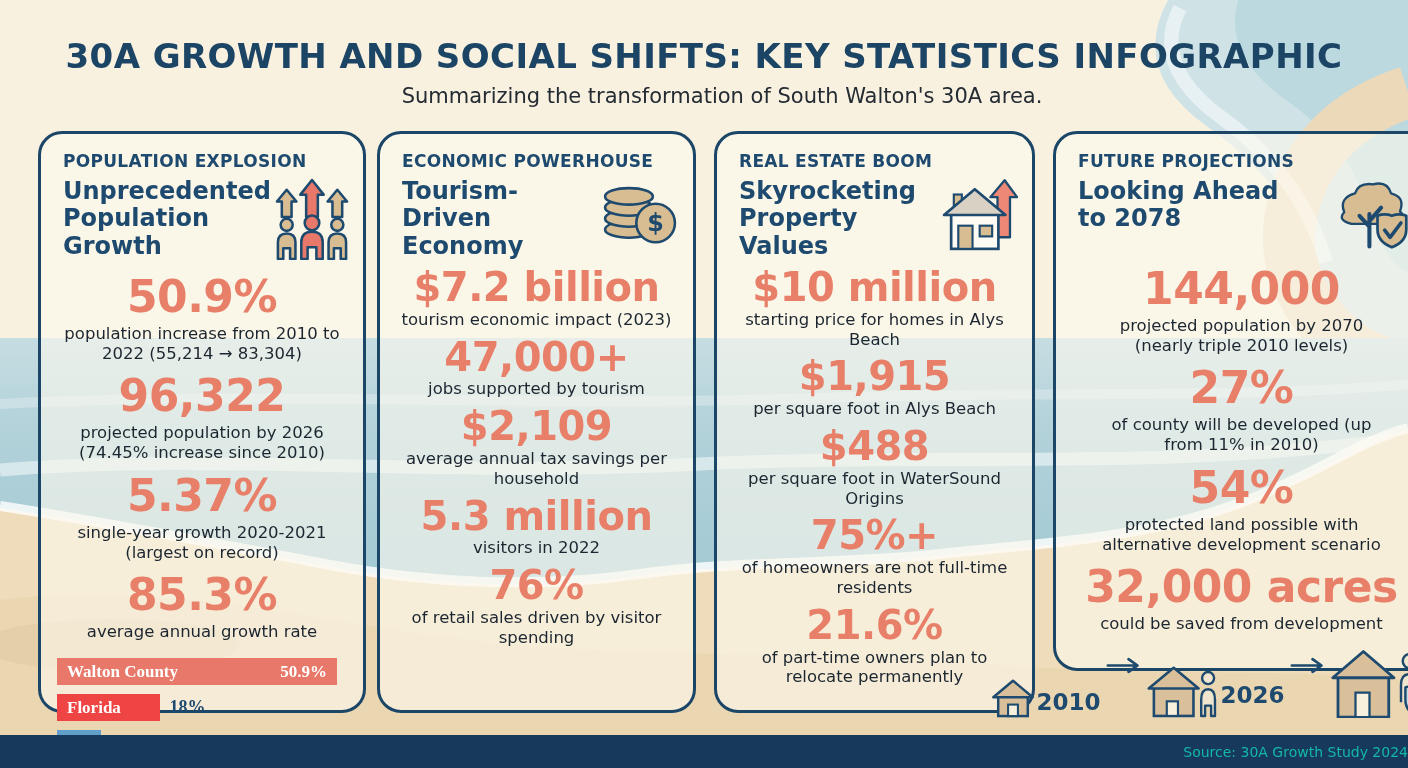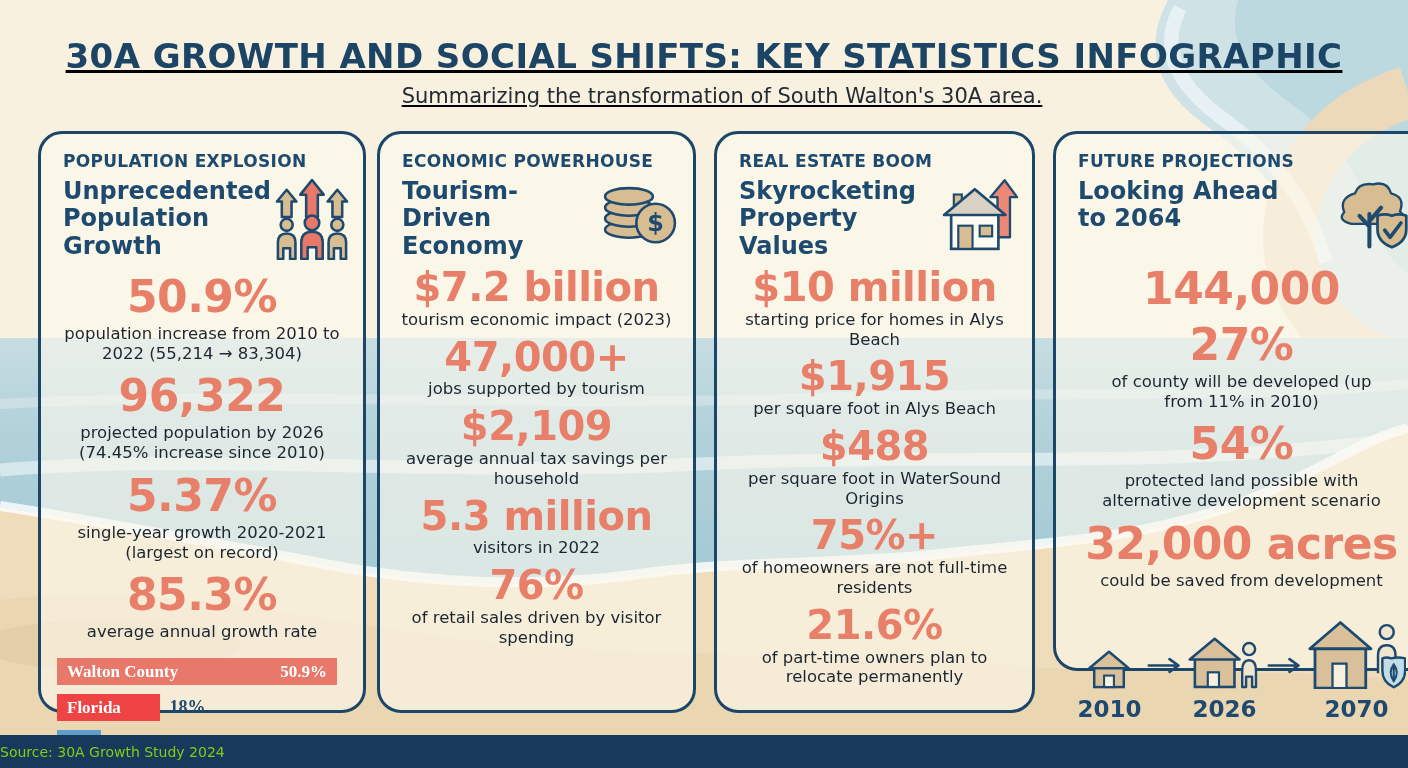--- a/index.html
+++ b/index.html
@@ -1,21 +1,21 @@
 <!DOCTYPE html>
 <html><head>
 <meta charset="utf-8">
 <style>
   html,body{margin:0;padding:0;}
   body{width:1408px;height:768px;overflow:hidden;font-family:"DejaVu Sans","Liberation Sans",sans-serif;}
   #canvas{position:relative;width:1408px;height:768px;background:#f8f1e0;overflow:hidden;}
   #bg{position:absolute;left:0;top:0;z-index:0;}
 
   
-  header{position:absolute;left:0;top:0;width:100%;z-index:2;text-align:center;text-decoration:underline;}
+  header{position:absolute;left:0;top:0;width:100%;z-index:2;text-align:center;}
   .page-title{margin:36px 0 0 0;font-size:34px;font-weight:800;letter-spacing:.4px;color:#1b4465;}
   .page-subtitle{margin:8px 0 0 0;font-size:21px;font-weight:500;color:#242b33;padding-left:36px;}
 
   
   #cards{position:absolute;left:0;top:0;width:100%;height:100%;z-index:2;padding-left:12px;}
   .card{position:absolute;top:131px;height:582px;box-sizing:border-box;
         background:rgba(252,248,238,.62);border:3px solid #1c4668;border-radius:24px;
         padding:15px 12px 10px 12px;}
   .card-0{left:38px;width:328px;}
   .card-1{left:377px;width:319px;}
@@ -36,27 +36,27 @@
   
   .bars{margin:16px 4px 0 4px;}
   .bar-row{display:flex;align-items:center;height:27px;margin-top:9px;font-family:Liberation Serif, serif;}
   .bar-fill{height:100%;display:flex;align-items:center;justify-content:space-between;
             padding:0 10px;box-sizing:border-box;color:#fff;font-weight:700;font-size:17px;white-space:nowrap;overflow:hidden;}
   .bar-outside{color:#1d4a6e;font-weight:700;font-size:18px;margin-left:10px;white-space:nowrap;}
 
   
   .timeline{position:absolute;left:4px;right:4px;bottom:-54px;display:flex;align-items:flex-end;
             justify-content:center;gap:5px;z-index:3;}
-  .t-item{display:flex;flex-direction:column;align-items:center;}
+  .t-item{display:flex;flex-direction:row;align-items:center;}
   .t-year{font-size:23px;font-weight:700;color:#1d4a6e;margin-top:3px;}
   .t-arrow{margin-bottom:44px;}
 
   
   footer{position:absolute;left:0;bottom:0;width:100%;height:33px;background:#16395c;z-index:4;
-         display:flex;align-items:center;justify-content:flex-start;color:#84cc16;font-size:14px;}
+         display:flex;align-items:center;justify-content:flex-end;color:#14b8a6;font-size:14px;}
 </style>
 </head>
 <body>
 
 <div id="canvas">
 
   <svg id="bg" width="1408" height="768" viewBox="0 0 1408 768" aria-hidden="true">
     <rect width="1408" height="768" fill="#f8f1e0"></rect>
     <path d="M1168,0 Q1130,70 1205,125 Q1292,185 1318,275 Q1338,350 1408,365 L1408,0 Z" fill="#cfe3e7"></path>
     <path d="M1238,0 Q1222,55 1286,100 Q1352,146 1370,215 Q1385,262 1408,272 L1408,0 Z" fill="#bcd9df"></path>
@@ -231,31 +231,32 @@
     <div class="stat">
       <div class="value">21.6%</div>
       <div class="desc">of part-time owners plan to relocate permanently</div>
     </div>
   </div>
     </section>
 
     <section class="card card-3">
       <div class="kicker">FUTURE PROJECTIONS</div>
       <div class="title-row">
-        <h2 class="title">Looking Ahead to 2064</h2>
+        <h2 class="title">Looking Ahead to 2078</h2>
         <span class="card-icon"><svg width="80" height="72" viewBox="0 0 88 80">
       <path d="M12,38 Q6,22 24,17 Q28,5 44,7 Q60,3 64,17 Q80,21 74,37 Q84,47 68,51 L20,51 Q4,47 12,38 Z" fill="#d8bd92" stroke="#1d4a6e" stroke-width="2.6" stroke-linejoin="round"></path>
       <path d="M40,76 L40,40 M40,54 L29,42 M40,48 L53,33" fill="none" stroke="#1d4a6e" stroke-width="4.5" stroke-linecap="round"></path>
       <path d="M65,42 Q73,39 81,42 L81,57 Q81,71 65,77 Q49,71 49,57 L49,42 Q57,39 65,42 Z" fill="#d8bd92" stroke="#1d4a6e" stroke-width="3" stroke-linejoin="round"></path>
       <polyline points="57,58 63,66 75,50" fill="none" stroke="#1d4a6e" stroke-width="4" stroke-linecap="round" stroke-linejoin="round"></polyline>
     </svg></span>
       </div>
       <div class="stats">
     <div class="stat">
       <div class="value">144,000</div>
+      <div class="desc">projected population by 2070 (nearly triple 2010 levels)</div>
     </div>
 
     <div class="stat">
       <div class="value">27%</div>
       <div class="desc">of county will be developed (up from 11% in 2010)</div>
     </div>
 
     <div class="stat">
       <div class="value">54%</div>
       <div class="desc">protected land possible with alternative development scenario</div>

